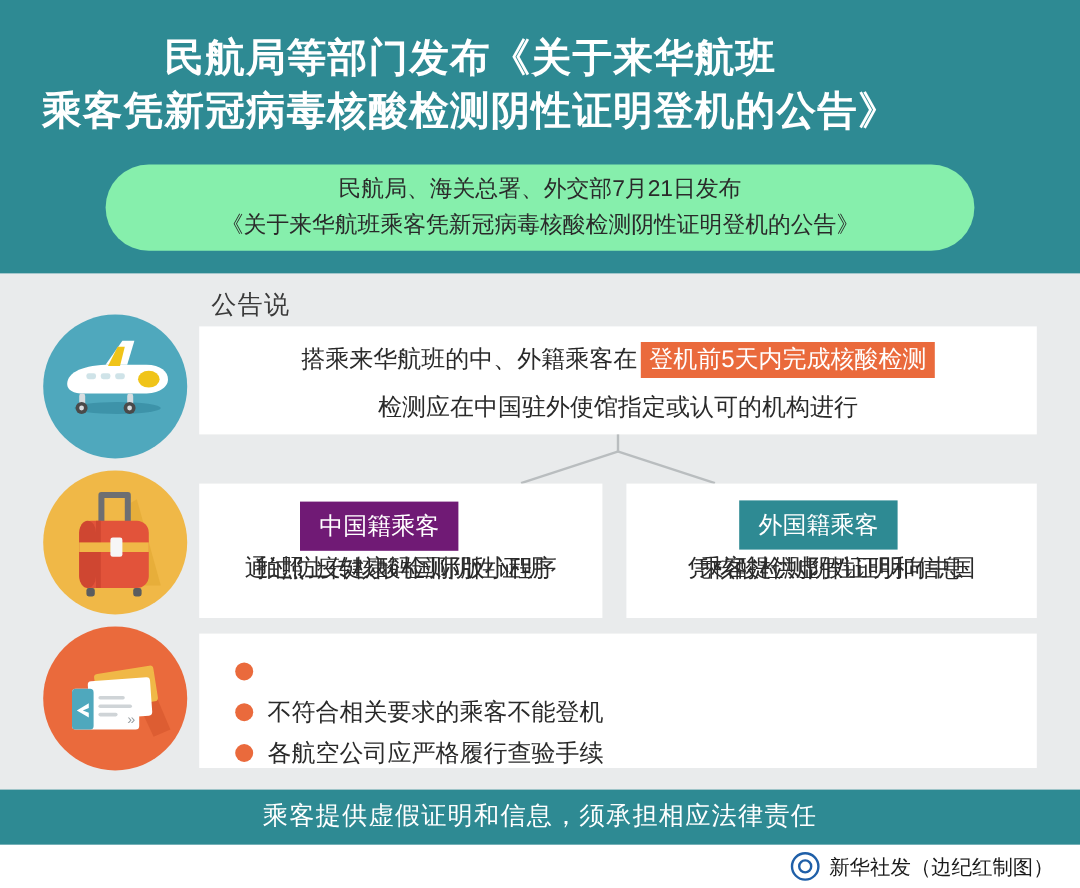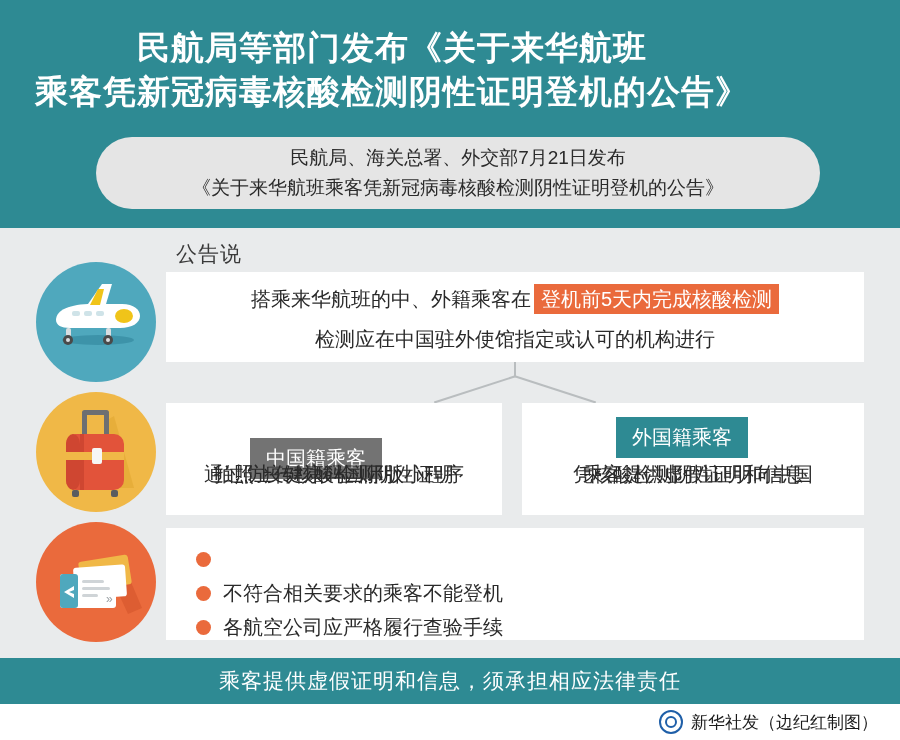--- a/index.html
+++ b/index.html
@@ -38,25 +38,25 @@
     color: #ffffff;
     font-size: 33px;
     font-weight: bold;
     line-height: 44px;
     letter-spacing: 1px;
   }
   .header-title .line2 { display: block; }
 
   .header-card {
     position: absolute;
-    left: 96px;
+    left: 88px;
     top: 137px;
     width: 724px;
     height: 72px;
-    background: #e5e5e5;
+    background: #86efac;
     border-radius: 36px;
     box-sizing: border-box;
     display: flex;
     flex-direction: column;
     align-items: center;
     justify-content: center;
   }
   .header-card .l {
     color: #2a2a2a;
     font-size: 19px;
@@ -143,21 +143,21 @@
   }
 
   
   .tag {
     position: absolute;
     color: #ffffff;
     font-size: 20px;
     padding: 7px 16px;
     white-space: nowrap;
   }
-  .tag-cn { left: 250px; top: 438px; background: #737373; }
+  .tag-cn { left: 250px; top: 418px; background: #701a75; }
   .tag-fr { left: 616px; top: 417px; background: #2e8a93; }
 
   .mid-text {
     position: absolute;
     width: 100%;
     text-align: center;
     font-size: 20px;
     color: #2a2a2a;
     line-height: 32px;
     white-space: nowrap;

